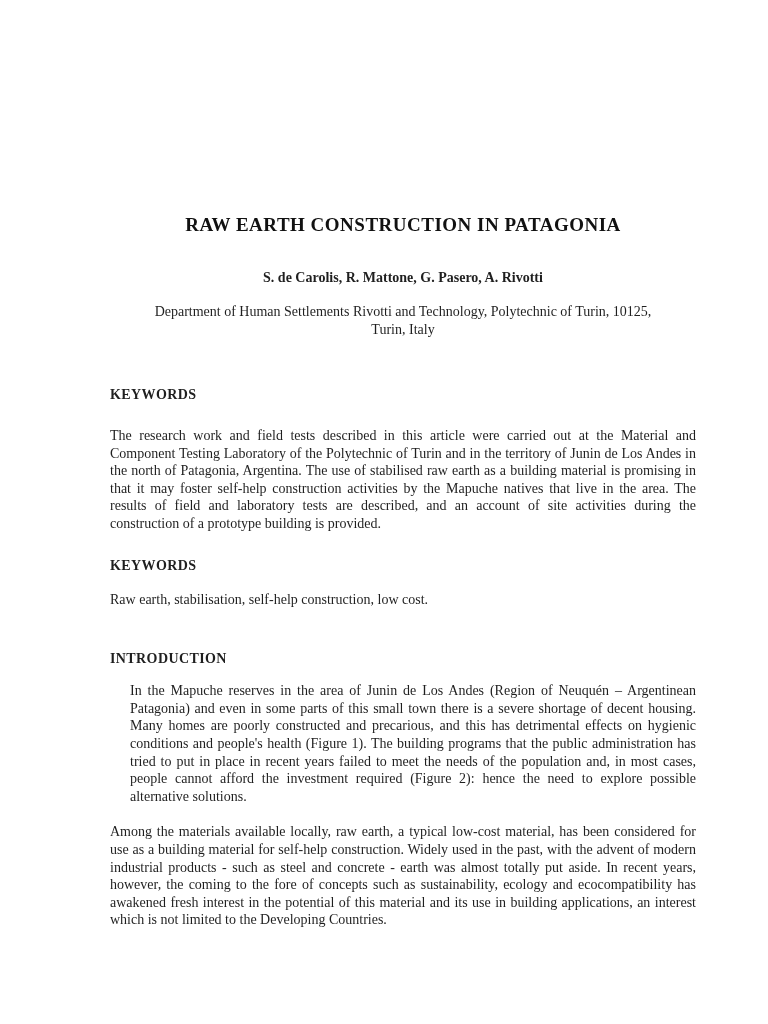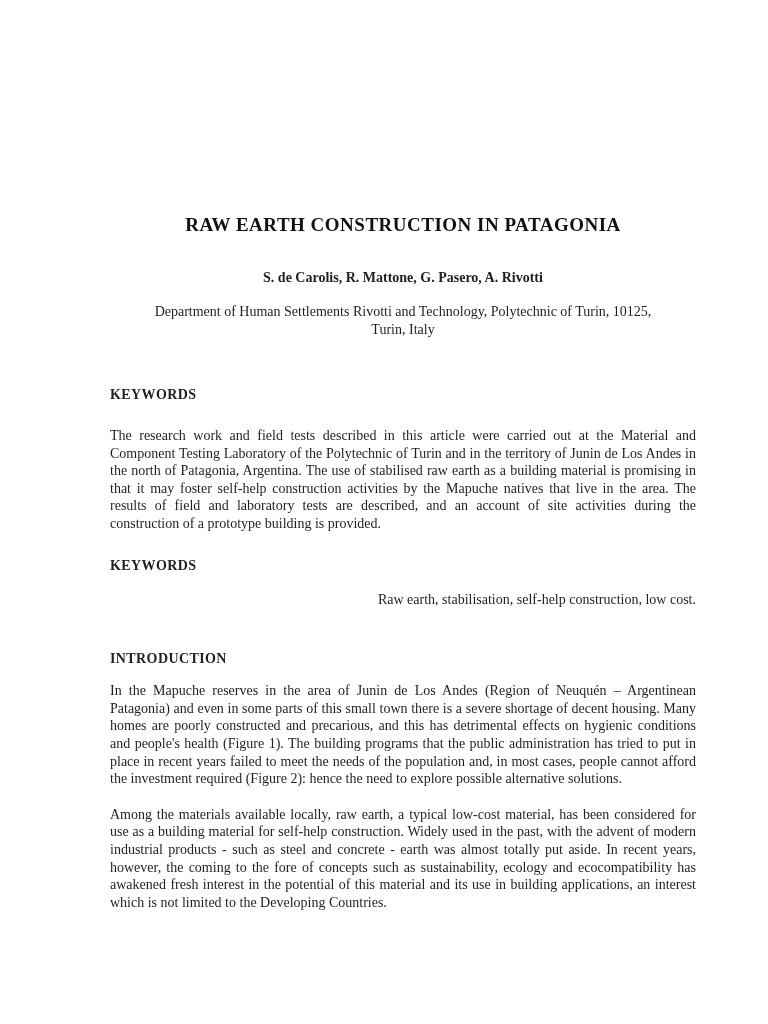--- a/index.html
+++ b/index.html
@@ -51,27 +51,27 @@
   }
   .h-abstract     { margin-top: 49px; }
   .h-keywords     { margin-top: 25px; }
   .h-introduction { margin-top: 43px; }
   .body-par {
     margin-top: 24px;
     font-size: 14px;
     line-height: 17.6px;
     text-align: justify;
   }
-  .intro-par-1 { margin-top: 15px; }
+  .intro-par-1 { margin-top: 15px; margin-left: 20px; }
   .intro-par-2 { margin-top: 18px; }
   .keywords-line {
     margin-top: 17px;
     font-size: 14px;
     line-height: 17.6px;
-    text-align: right;
+    text-align: left;
   }
 </style>
 </head>
 <body>
 
 <div class="doc-page">
   <div class="column">
 
     <h1 class="paper-title">RAW EARTH CONSTRUCTION IN PATAGONIA</h1>
 

